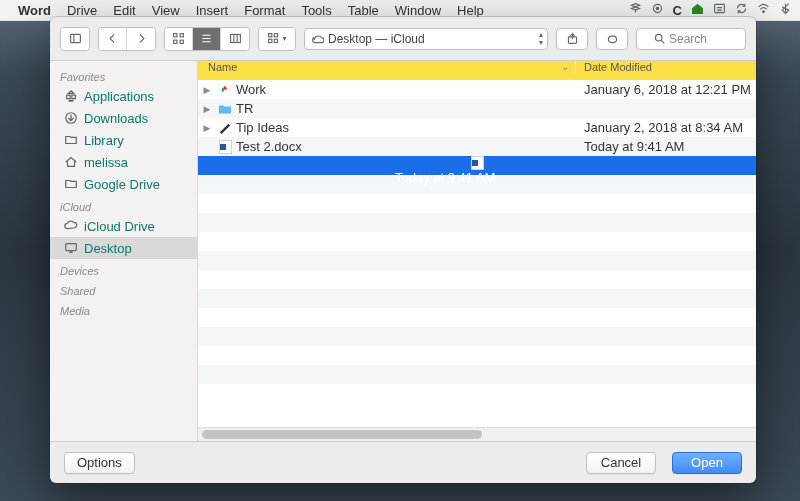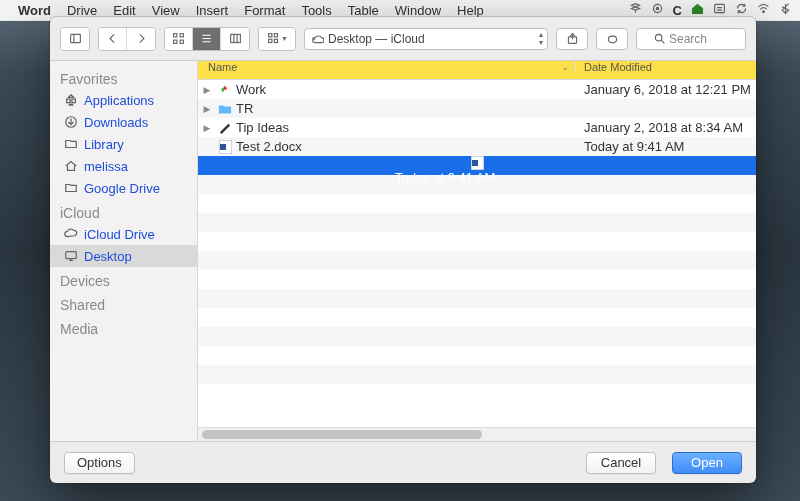--- a/index.html
+++ b/index.html
@@ -73,24 +73,24 @@
   .search-field svg { margin-right:3px; }
 
   
   .body { flex:1; display:flex; min-height:0; }
   .sidebar {
     width:148px; background:#f3f1f2;
     border-right:1px solid #d7d7d7;
     overflow-y:auto; padding-top:4px;
     font-size:13px;
   }
-  .sb-heading { font-size:14px; color:#8a8a8a; padding:6px 10px 2px 10px; }
+  .sb-heading { font-size:11px; color:#8a8a8a; padding:6px 10px 2px 10px;font-style:italic; }
   .sb-item {
     display:flex; align-items:center; padding:3px 10px 3px 12px;
-    color:#1d4ed8; cursor:default; height:22px;
+    color:#0f766e; cursor:default; height:22px;
   }
   .sb-item.selected { background:#d9d9d9; }
   .sb-item .icn { width:18px; display:inline-flex; justify-content:center; margin-right:4px; color:#7a7a7a; font-size:13px;}
   .sb-item .icn svg { width:14px; height:14px; }
 
   .main { flex:1; display:flex; flex-direction:column; min-width:0; }
   .col-header {
     height:19px; display:flex; align-items:flex-start;
     background:#fde047; border-bottom:1px solid #d9d9d9;
     font-size:11px; color:#555;

